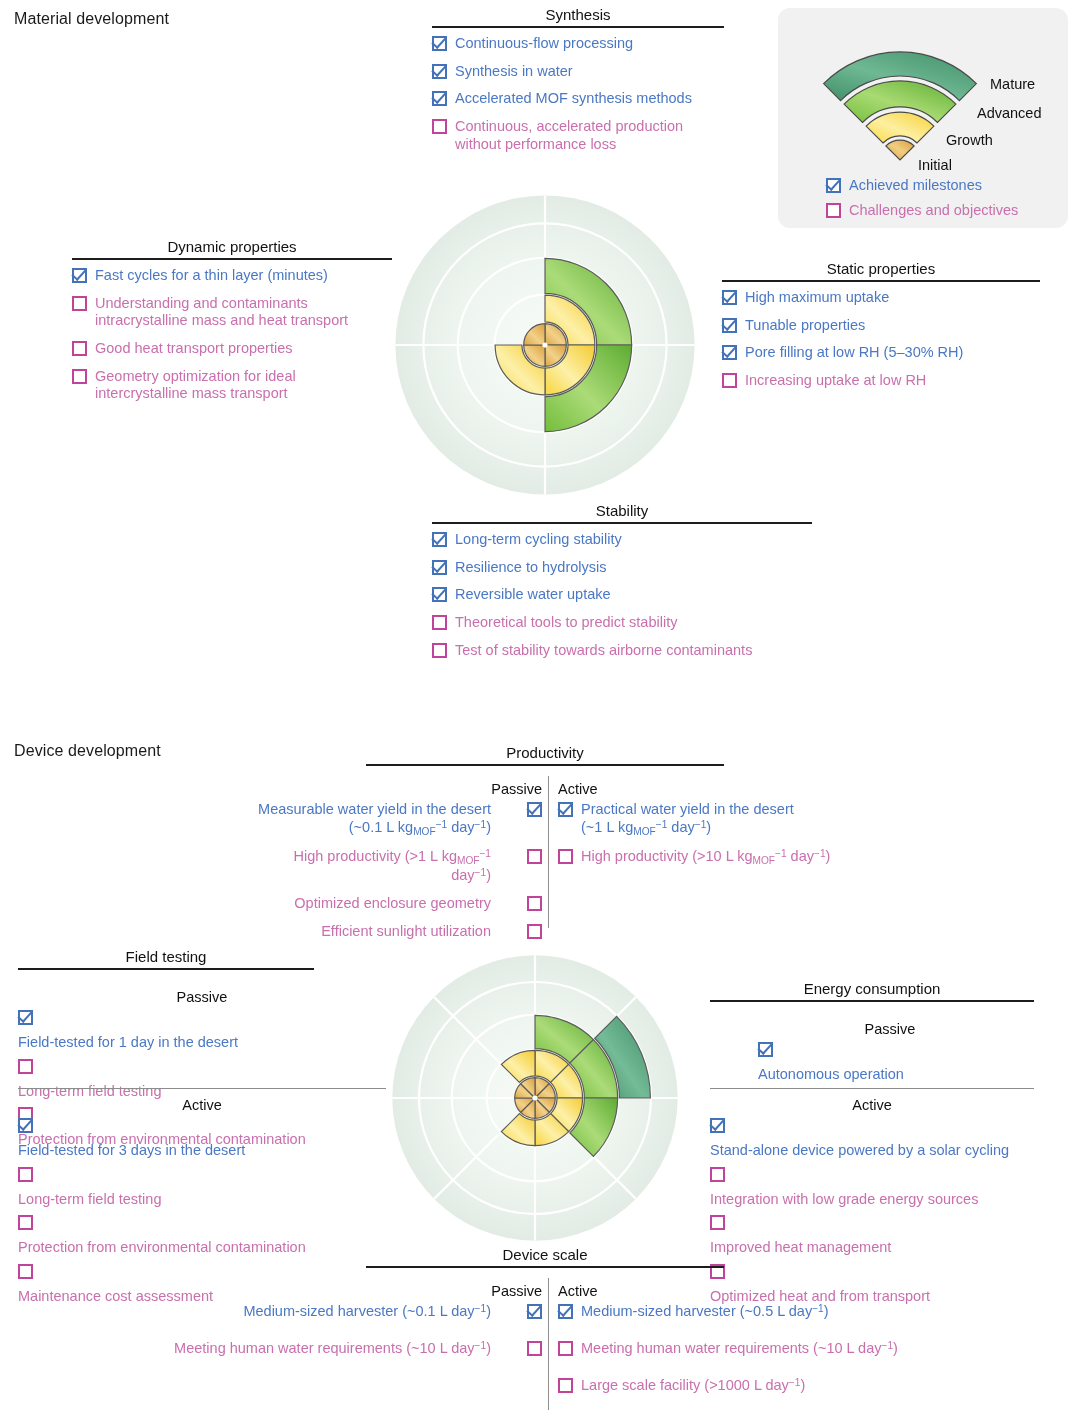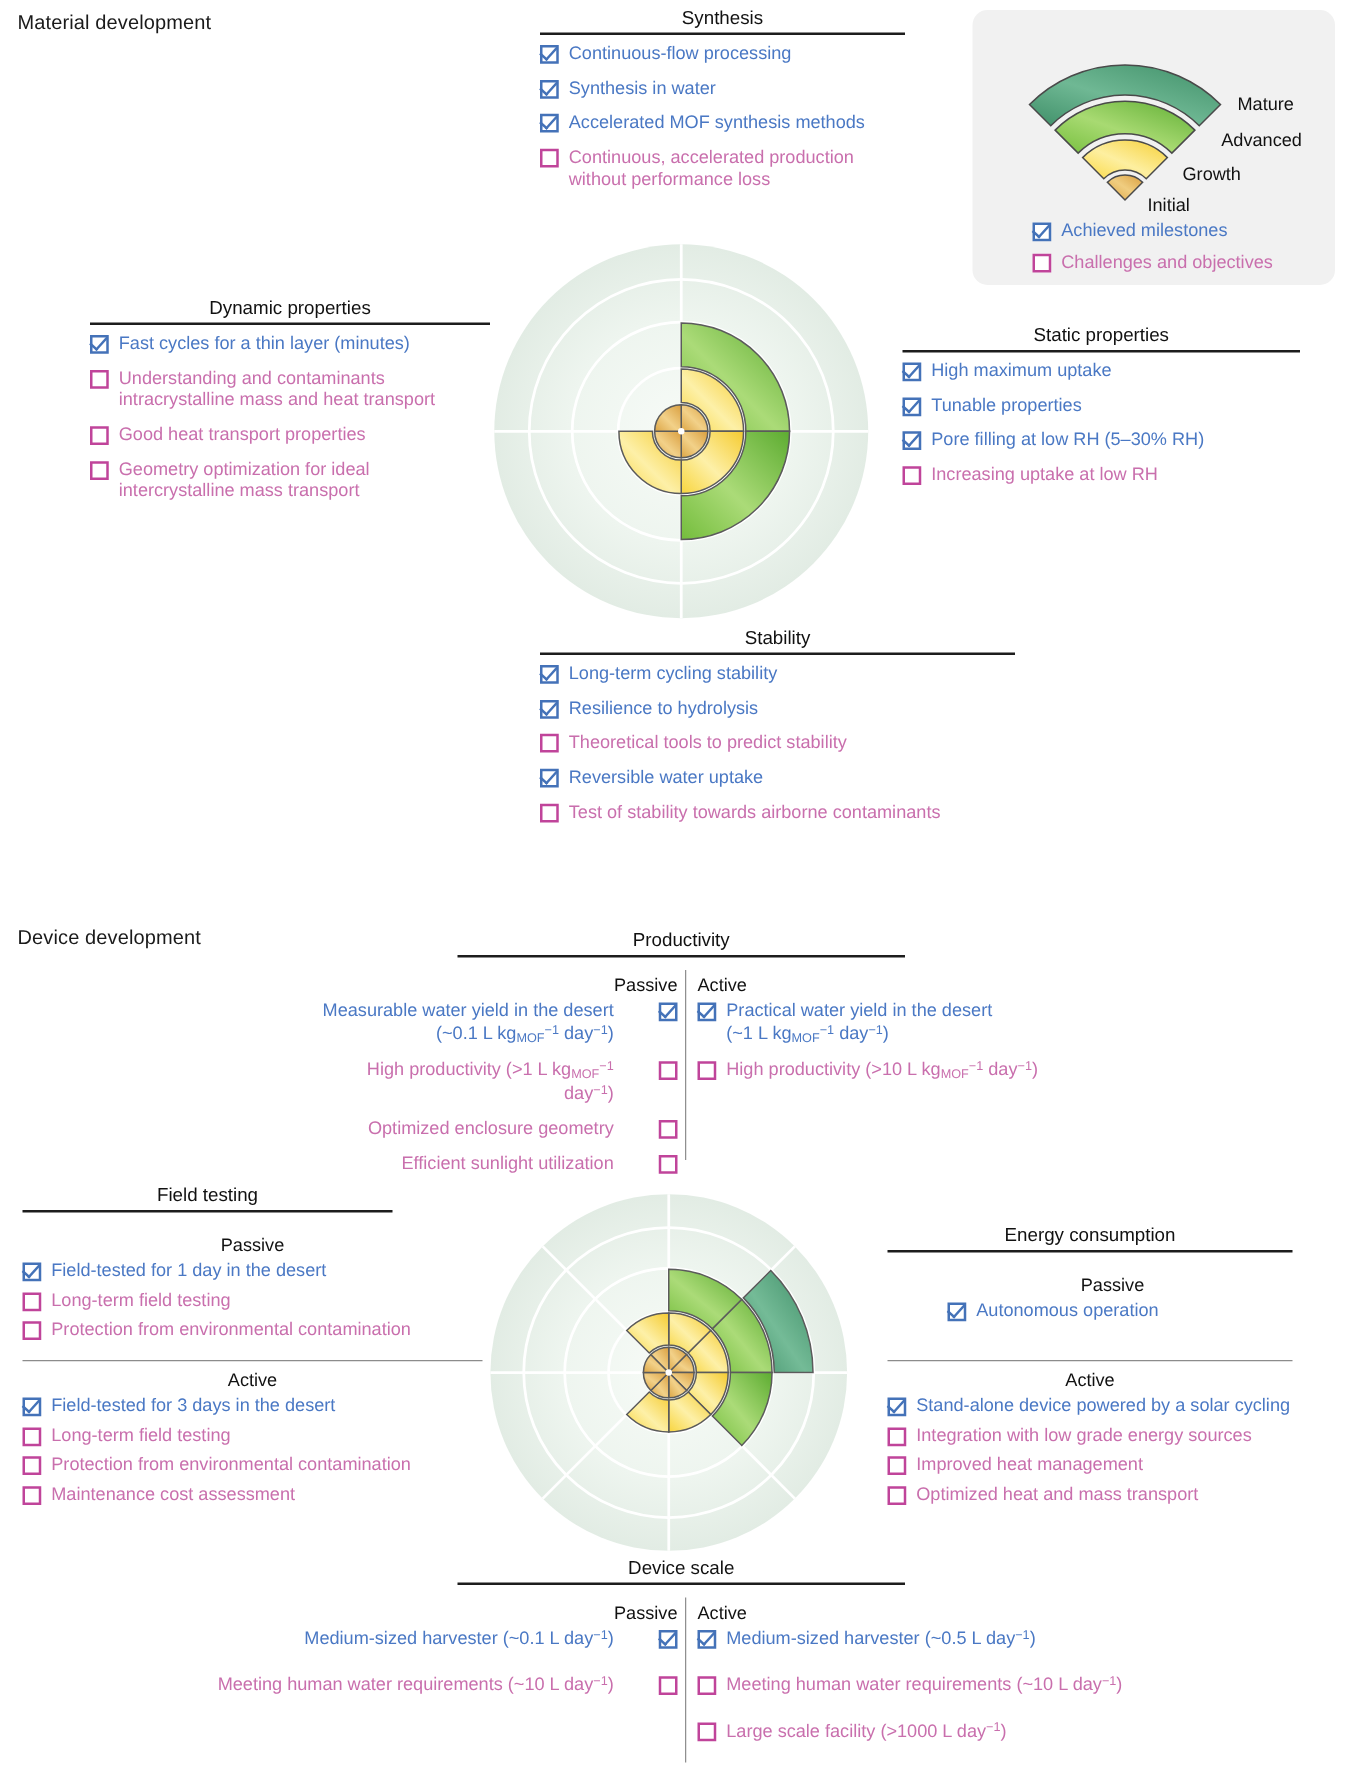--- a/index.html
+++ b/index.html
@@ -47,21 +47,21 @@
   
   ul.items { list-style:none; margin:0; padding:0; }
   li.item {
     display:flex;
     align-items:flex-start;
     gap:8px;
     margin:0 0 9px 0;
     font-size:14.5px;
     line-height:1.22;
   }
-  li.item.compact { margin-bottom:5px; }
+  li.item.compact { margin-bottom:5px;flex-direction:column; }
   li.item.rtl { flex-direction:row-reverse; text-align:right; justify-content:flex-start;gap:36px; }
   li.item .lbl { padding-top:1px; }
   li.item.checked .lbl { color:#4a78c4; }
   li.item.unchecked .lbl { color:#c96fad; }
 
   
   .cbx {
     width:15px; height:15px;
     flex:0 0 15px;
     position:relative;
@@ -183,27 +183,27 @@
   <div class="rule"></div>
   <ul class="items">
       <li class="item checked">
         <span class="cbx checked"></span>
         <span class="lbl">Long-term cycling stability</span>
       </li>
       <li class="item checked">
         <span class="cbx checked"></span>
         <span class="lbl">Resilience to hydrolysis</span>
       </li>
+      <li class="item checked">
+        <span class="cbx checked"></span>
+        <span class="lbl">Reversible water uptake</span>
+      </li>
       <li class="item unchecked">
         <span class="cbx unchecked"></span>
         <span class="lbl">Theoretical tools to predict stability</span>
-      </li>
-      <li class="item checked">
-        <span class="cbx checked"></span>
-        <span class="lbl">Reversible water uptake</span>
       </li>
       <li class="item unchecked">
         <span class="cbx unchecked"></span>
         <span class="lbl">Test of stability towards airborne contaminants</span>
       </li>
     </ul>
 </div>
 
 <div class="abs" style="left:393px; top:193px; width:304px; height:304px;">
   <svg id="chart0" viewBox="0 0 304 304" width="304" height="304">
@@ -414,21 +414,21 @@
       <li class="item unchecked compact">
         <span class="cbx unchecked"></span>
         <span class="lbl">Integration with low grade energy sources</span>
       </li>
       <li class="item unchecked compact">
         <span class="cbx unchecked"></span>
         <span class="lbl">Improved heat management</span>
       </li>
       <li class="item unchecked compact">
         <span class="cbx unchecked"></span>
-        <span class="lbl">Optimized heat and mass transport</span>
+        <span class="lbl">Optimized heat and from transport</span>
       </li>
     </ul>
 </div>
 
 <div class="abs" style="left:366px; top:1246px; width:358px;">
   <div class="block-head">Device scale</div>
   <div class="rule"></div>
 </div>
 <div class="abs" style="left:150px; top:1280px; width:392px; text-align:right;">
   <div class="sub-head" style="text-align:right;">Passive</div>

